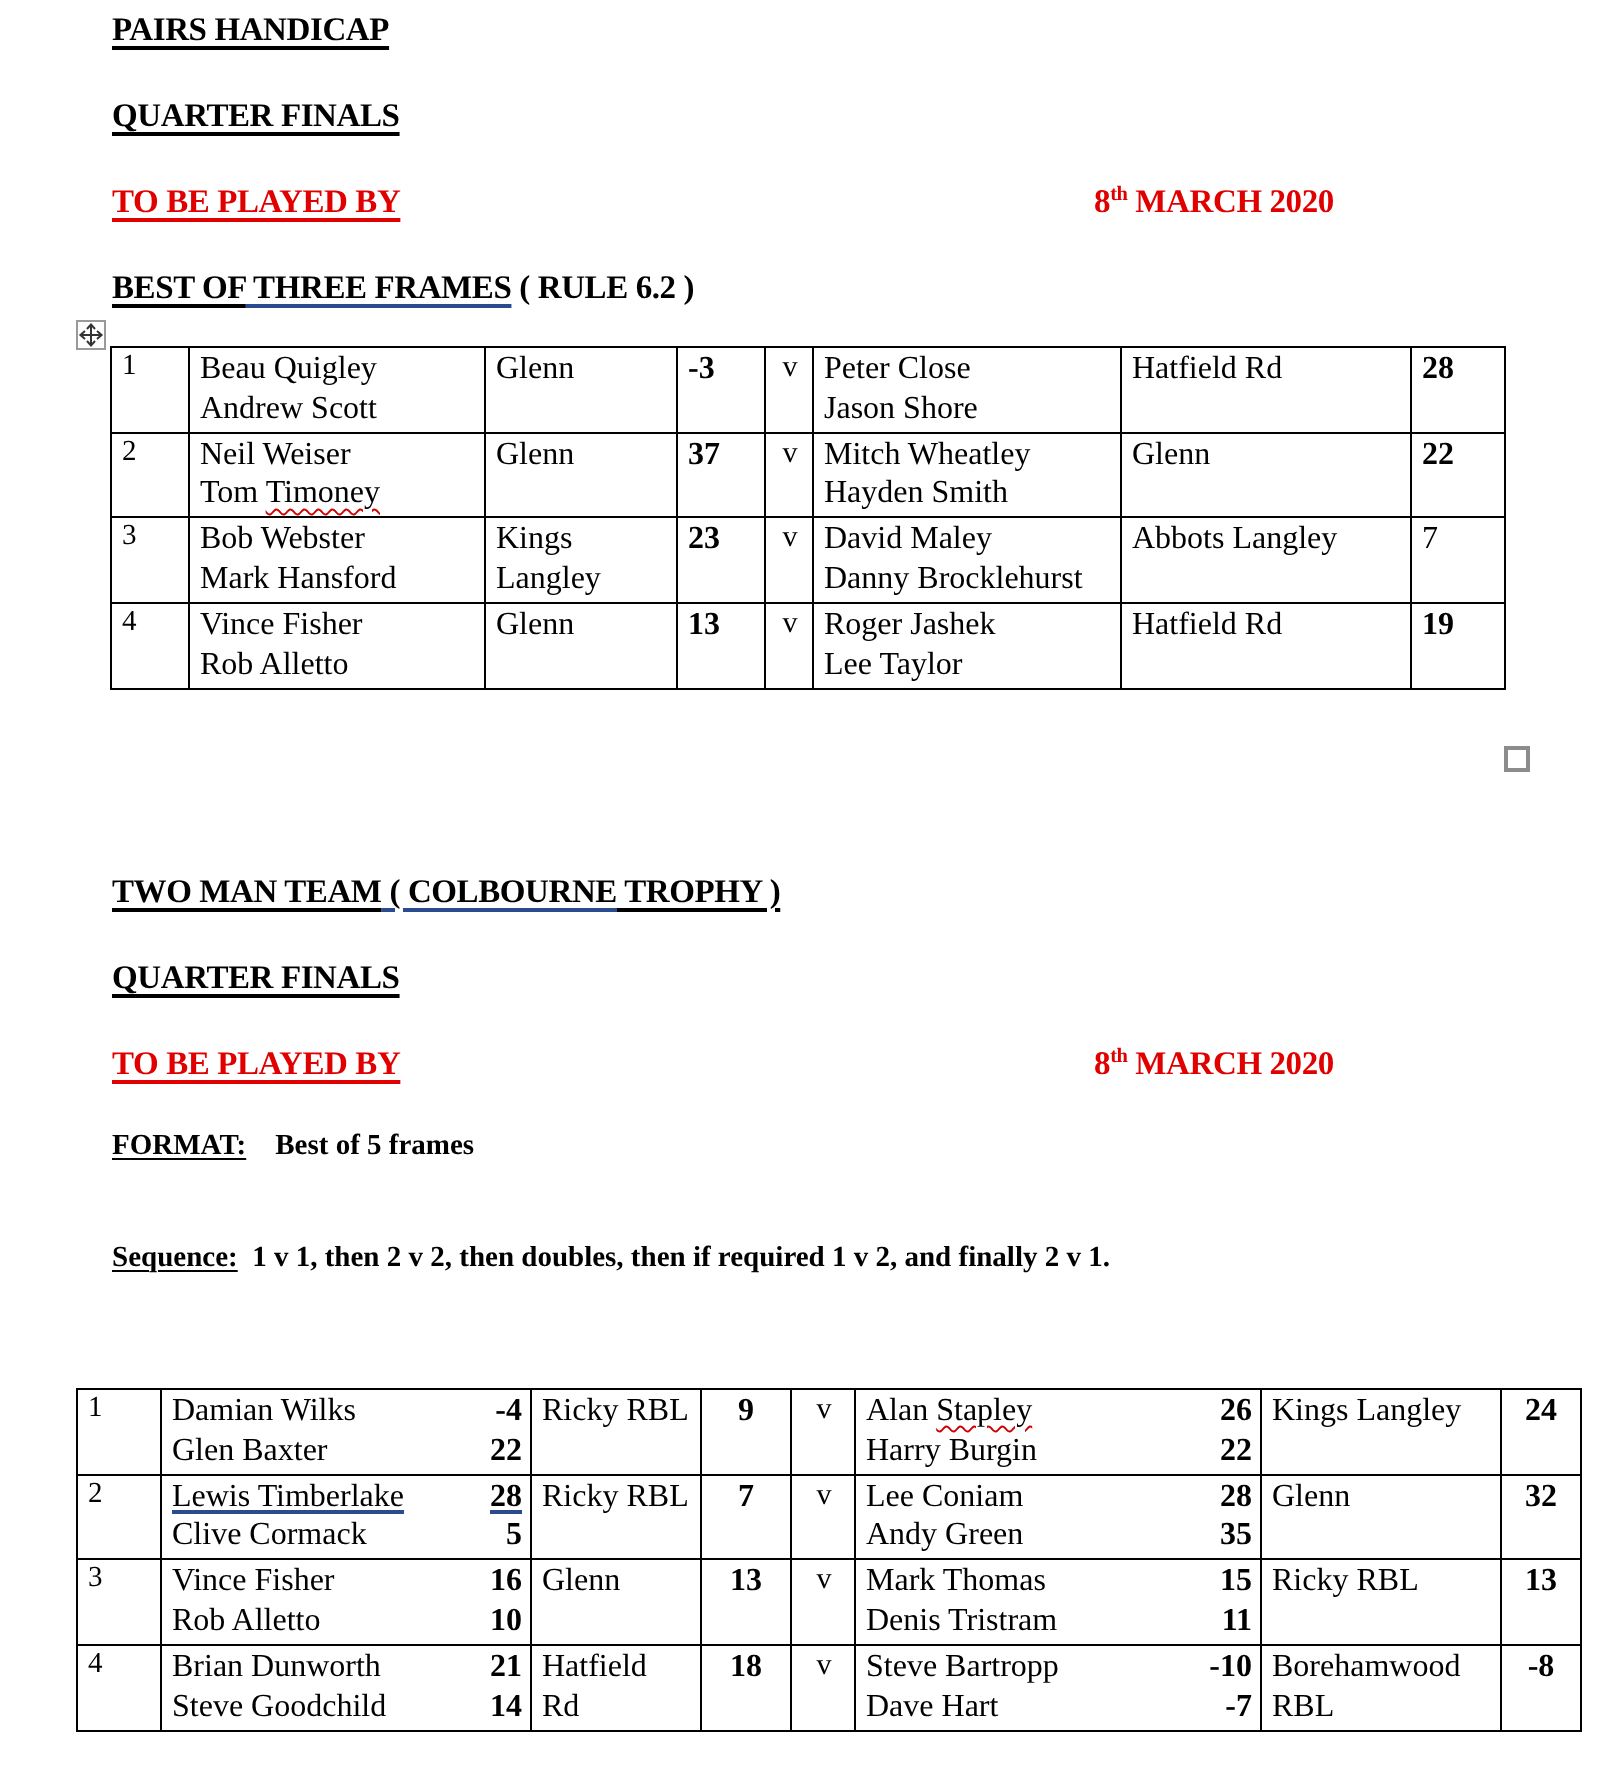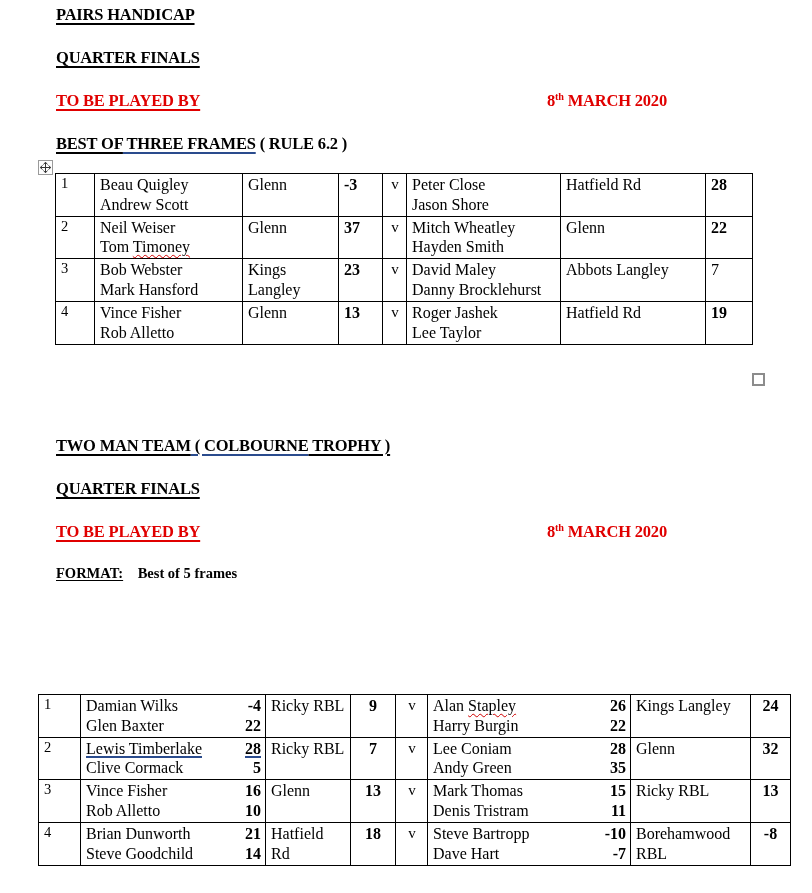--- a/index.html
+++ b/index.html
@@ -292,20 +292,23 @@
 
   <div class="heading red" style="left:547px; top:523px;">
     <span>8</span><sup>th</sup><span> MARCH 2020</span>
   </div>
 
   <div class="para" style="left:56px; top:565px;">
     <span class="lbl">FORMAT:</span><span style="white-space:pre">    </span><span>Best of 5 frames</span>
   </div>
 
 
+  <div class="para" style="left:56px; top:621px;">
+    <span class="lbl">Sequence:</span><span style="white-space:pre">  </span><span>1 v 1, then 2 v 2, then doubles, then if required 1 v 2, and finally 2 v 1.</span>
+  </div>
 
 
   <table class="fx" style="left:38px; top:694px; width:752px;">
     <colgroup>
       <col style="width:42px">
       <col style="width:185px">
       <col style="width:85px">
       <col style="width:45px">
       <col style="width:32px">
       <col style="width:203px">

